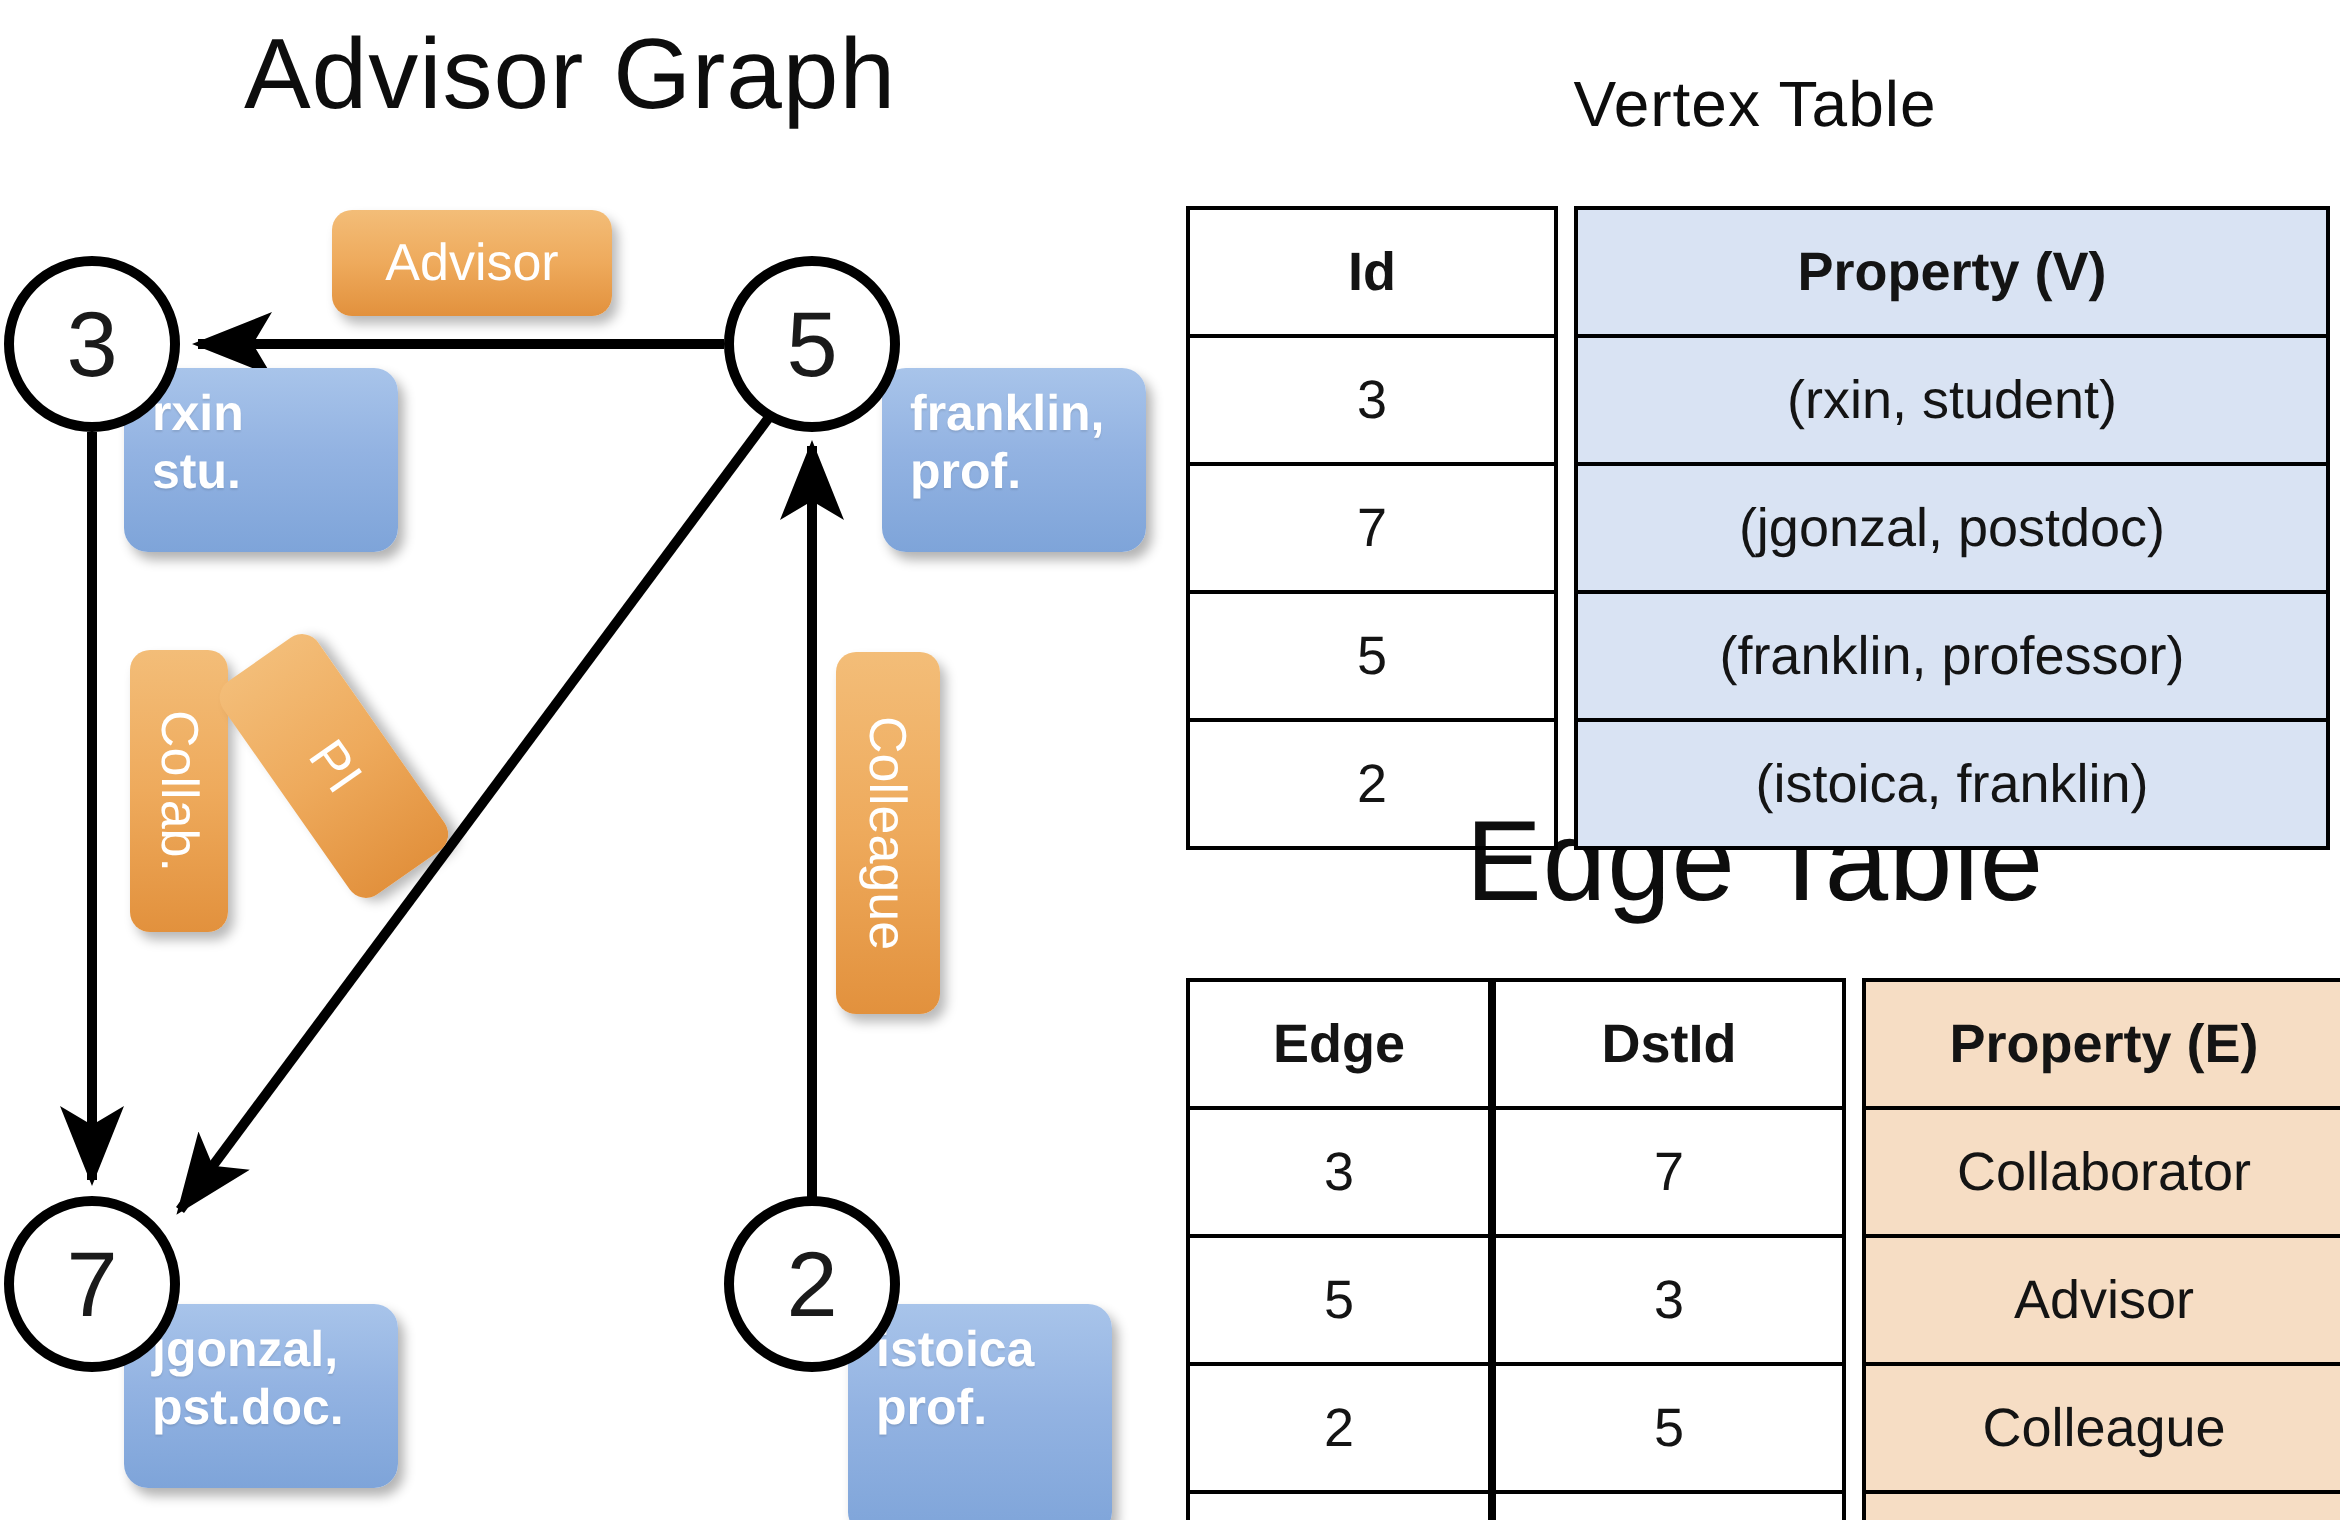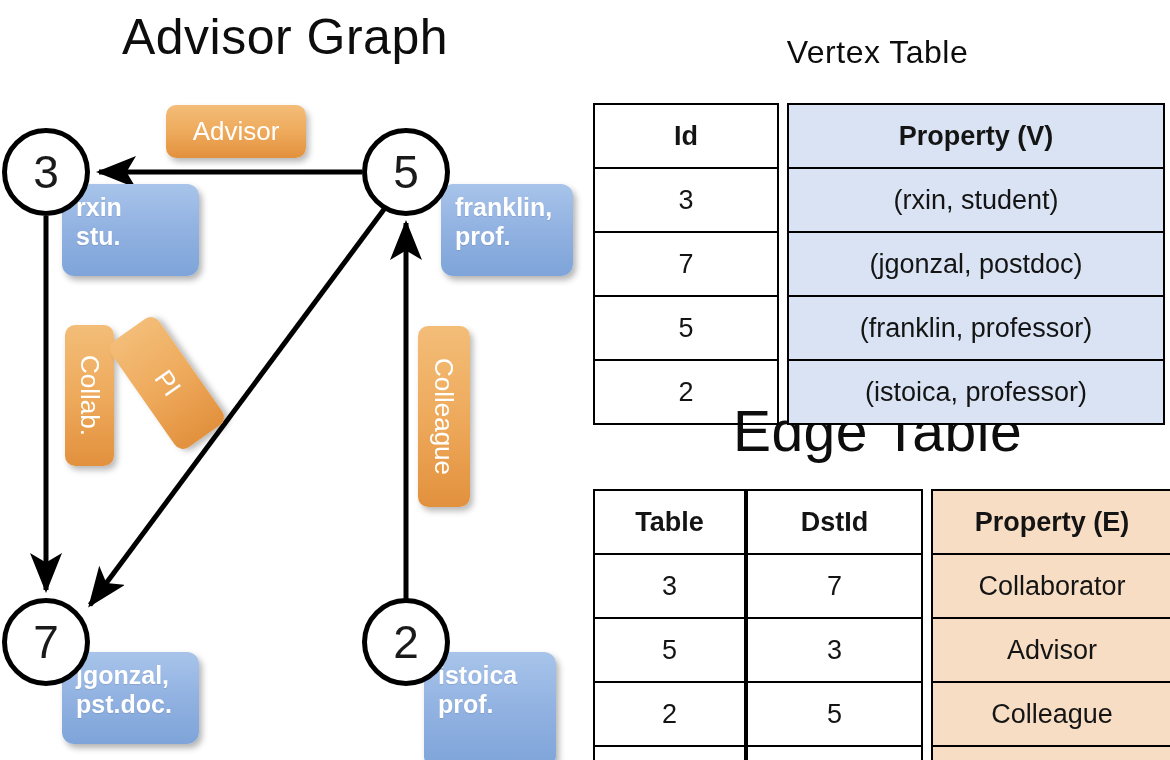--- a/index.html
+++ b/index.html
@@ -279,31 +279,31 @@
       <tr>
           <td>(rxin, student)</td>
         </tr>
       <tr>
           <td>(jgonzal, postdoc)</td>
         </tr>
       <tr>
           <td>(franklin, professor)</td>
         </tr>
       <tr>
-          <td>(istoica, professor)</td>
+          <td>(istoica, franklin)</td>
         </tr>
     </tbody>
   </table>
 </div>
 
 <div class="tbl-wrap" id="edge-table">
   <table class="grid" id="et-src">
     <tbody>
       <tr>
-          <th>Table</th>
+          <th>Edge</th>
         </tr>
       <tr>
           <td>3</td>
         </tr>
       <tr>
           <td>5</td>
         </tr>
       <tr>
           <td>2</td>
         </tr>

